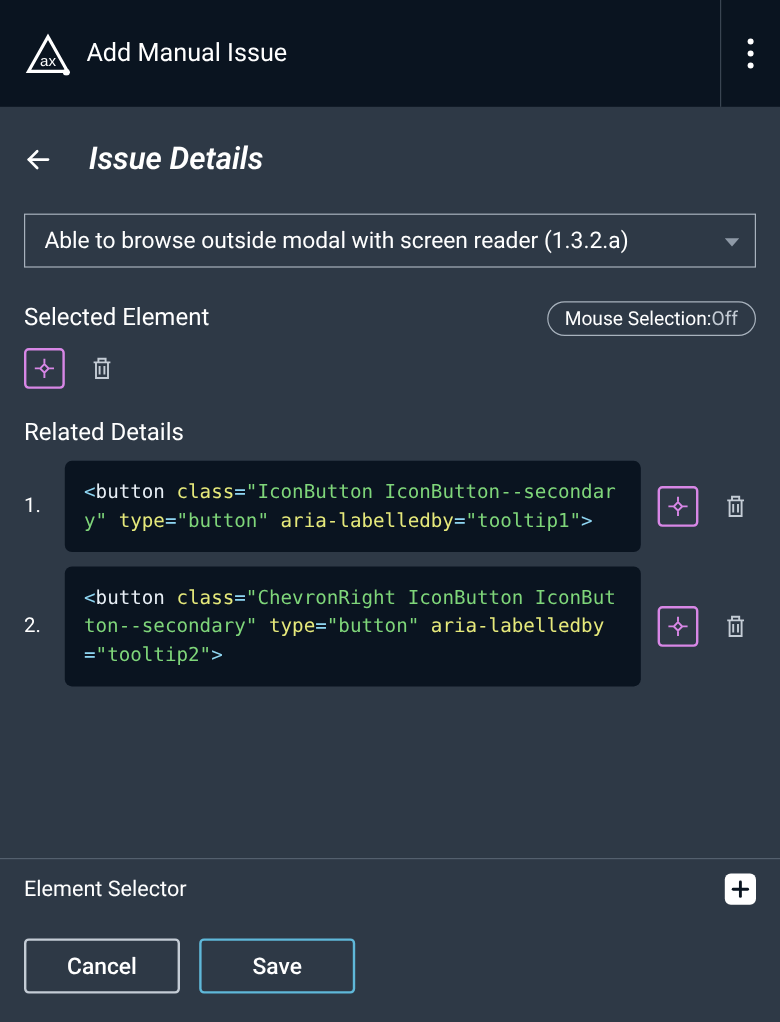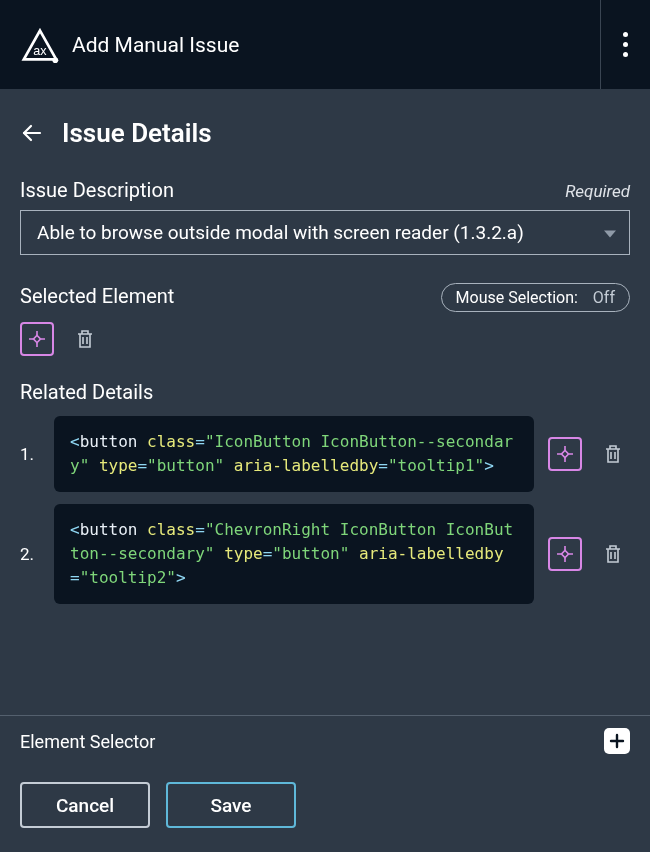--- a/index.html
+++ b/index.html
@@ -59,23 +59,24 @@
     border-radius: 50%;
   }
   .content {
     flex: 1;
     padding: 20px;
     overflow: auto;
   }
   .page-title-row {
     display: flex;
     align-items: center;
-    gap: 18px;
+    gap: 30px;
     margin-bottom: 30px;
     margin-top: 8px;
+    font-style: italic;
   }
   .back-arrow {
     width: 24px;
     height: 24px;
     cursor: pointer;
   }
   .page-title {
     font-size: 26px;
     font-weight: 600;
   }
@@ -111,21 +112,21 @@
     top: 50%;
     transform: translateY(-50%);
   }
   .mouse-pill {
     border: 1px solid #a8b2bd;
     border-radius: 16px;
     padding: 4px 14px;
     font-size: 16px;
     display: inline-flex;
     align-items: flex-start;
-    gap: 15px;
+    gap: 0;
   }
   .mouse-pill .off { color: #c4ccd5; font-weight: 400; }
   .code-block {
     background: #0a1420;
     border-radius: 6px;
     padding: 14px 16px;
     font-family: ui-monospace, "SF Mono", Menlo, Consolas, monospace;
     font-size: 16px;
     line-height: 1.5;
     word-break: break-all;
@@ -232,24 +233,20 @@
   <div class="page-title-row">
     <div class="back-arrow">
       <svg viewBox="0 0 24 24" width="24" height="24" fill="none" stroke="#fff" stroke-width="2.2" stroke-linecap="round" stroke-linejoin="round">
         <line x1="20" y1="12" x2="4" y2="12"></line>
           <polyline points="11 5 4 12 11 19"></polyline>
       </svg>
     </div>
     <div class="page-title">Issue Details</div>
   </div>
 
-  <div class="field-row">
-    <div class="field-label">Issue Description</div>
-    <div class="required">Required</div>
-  </div>
 
   <div class="select-box">
     <span>Able to browse outside modal with screen reader (1.3.2.a)</span>
     <span class="select-chevron">
       <svg width="14" height="10" viewBox="0 0 14 10" fill="#8f9aa7">
           <path d="M1 1 L7 8 L13 1 Z"></path>
         </svg>
     </span>
   </div>
 

